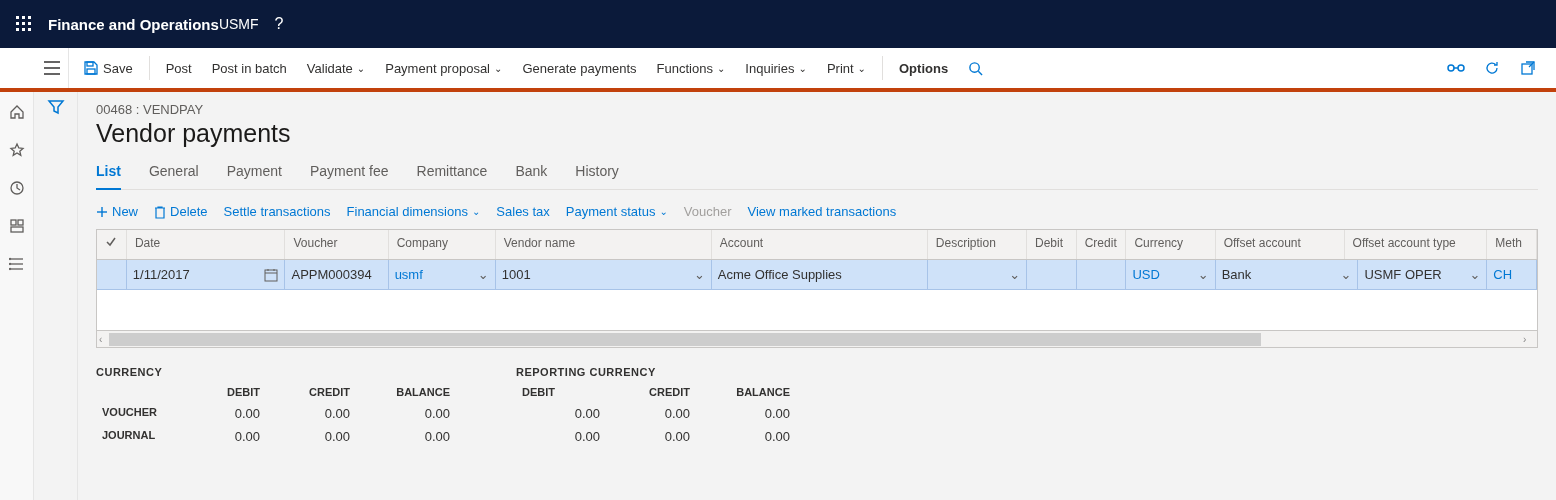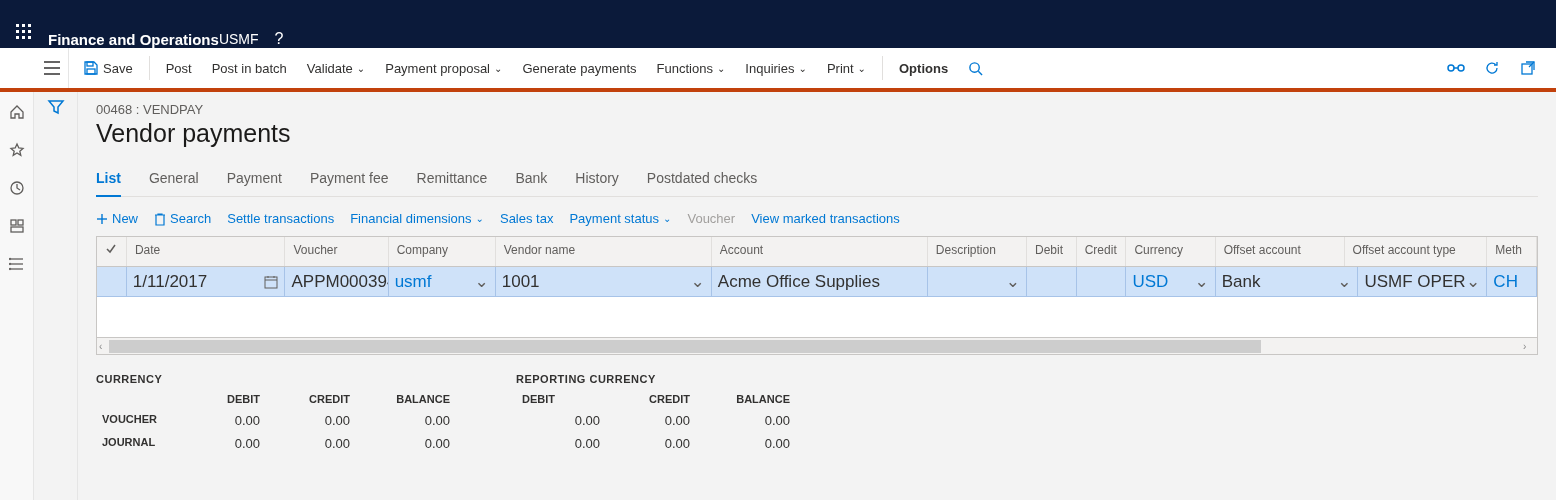--- a/index.html
+++ b/index.html
@@ -1,19 +1,19 @@
 <!DOCTYPE html>
 <html><head>
 <meta charset="utf-8">
 <style>
 * { box-sizing: border-box; margin: 0; padding: 0; }
 body { font-family: "Segoe UI", Arial, sans-serif; font-size: 13px; color: #323130; background: #fff; overflow: hidden; }
 
 
-.header-bar { height: 48px; background: #0b1a3a; color: #fff; display: flex; align-items: flex-end; padding: 0 8px; }
+.header-bar { height: 48px; background: #0b1a3a; color: #fff; display: flex; align-items: center; padding: 0 8px; }
 .waffle { width: 32px; height: 32px; display: flex; align-items: center; justify-content: center; cursor: pointer; }
 .app-title { font-size: 15px; font-weight: 600; margin-left: 8px; }
 .search-wrap { flex: 1; display: flex; justify-content: center; }
 .search-box { width: 394px; height: 32px; background: #1a2c52; display: flex; align-items: center; padding: 0 8px; color: #c0c8d8; }
 .search-box input { background: transparent; border: none; outline: none; color: #fff; margin-left: 8px; font-size: 14px; width: 100%; }
 .header-right { display: flex; align-items: center; gap: 16px; padding-right: 12px; }
 .company-code { font-size: 14px; }
 .help-icon { font-size: 16px; cursor: pointer; }
 
 
@@ -31,39 +31,39 @@
 .left-rail { width: 34px; background: #f8f8f8; border-right: 1px solid #e5e5e5; display: flex; flex-direction: column; align-items: center; padding-top: 6px; gap: 10px; }
 .rail-icon { width: 28px; height: 28px; display: flex; align-items: center; justify-content: center; cursor: pointer; color: #605e5c; }
 
 
 .filter-col { width: 44px; background: #f3f3f3; border-right: 1px solid #e5e5e5; display: flex; justify-content: center; padding-top: 6px; }
 .filter-btn { color: #0078d4; cursor: pointer; }
 
 
 .main { flex: 1; background: #f3f3f3; padding: 10px 18px 0 18px; overflow: hidden; position: relative; }
 .breadcrumb { font-size: 13px; color: #605e5c; }
-.page-title { font-size: 25px; font-weight: 400; color: #1b1a19; margin-top: 2px; margin-bottom: 16px; }
+.page-title { font-size: 25px; font-weight: 400; color: #1b1a19; margin-top: 2px; margin-bottom: 9px; }
 
 
 .tabs { display: flex; gap: 28px; border-bottom: 1px solid #e1dfdd; margin-bottom: 8px; }
 .tab { padding: 6px 0 10px 0; cursor: pointer; color: #605e5c; font-size: 14px; position: relative; }
 .tab.active { color: #0078d4; font-weight: 600; }
 .tab.active::after { content: ""; position: absolute; left: 0; right: 0; bottom: -1px; height: 2px; background: #0078d4; }
 
 
 .sub-tb { display: flex; align-items: center; gap: 16px; padding: 6px 0 10px 0; flex-wrap: wrap; }
 .link-btn { color: #0078d4; cursor: pointer; display: flex; align-items: center; gap: 4px; font-size: 13px; }
 .link-btn.disabled { color: #a19f9d; cursor: default; }
 
 
 .grid { border: 1px solid #c8c6c4; background: #fff; overflow: hidden; }
 .grid-header { display: flex; background: #f3f2f1; border-bottom: 1px solid #c8c6c4; height: 30px; color: #605e5c; font-size: 12px; }
 .gh { padding: 6px 8px; border-right: 1px solid #e1dfdd; overflow: hidden; white-space: nowrap; text-overflow: ellipsis; }
 .grid-row { display: flex; height: 30px; background: #cfe2f9; border-bottom: 1px solid #a7c3e8; }
-.gc { padding: 4px 6px; border-right: 1px solid #a7c3e8; display: flex; align-items: center; overflow: hidden; white-space: nowrap; font-size: 17px; position: relative; }
+.gc { padding: 4px 6px; border-right: 1px solid #a7c3e8; display: flex; align-items: center; overflow: hidden; white-space: nowrap; font-size: 13px; position: relative; }
 .gc.link { color: #0078d4; }
 .dd-chev { margin-left: auto; color: #605e5c; }
 .cal-icon { margin-left: auto; color: #605e5c; }
 .grid-blank { height: 40px; background: #fff; }
 
 .hscroll-track { height: 17px; background: #f3f2f1; border: 1px solid #c8c6c4; border-top: none; display: flex; align-items: center; padding: 0 2px; position: relative; }
 .hscroll-thumb { height: 13px; background: #cdcdcd; width: 80%; position: absolute; left: 12px; }
 .hscroll-arrow { width: 12px; color: #888; font-size: 10px; z-index: 1; }
 
 
@@ -236,36 +236,35 @@
     <div class="page-title">Vendor payments</div>
 
     <div class="tabs">
       <div class="tab active">List</div>
       <div class="tab">General</div>
       <div class="tab">Payment</div>
       <div class="tab">Payment fee</div>
       <div class="tab">Remittance</div>
       <div class="tab">Bank</div>
       <div class="tab">History</div>
-      <div class="tab">Postdated checks</div>
     </div>
 
     <div class="sub-tb">
       <span class="link-btn">
         <svg width="12" height="12" viewBox="0 0 12 12" stroke="#0078d4" stroke-width="1.4">
             <line x1="6" y1="1" x2="6" y2="11"></line>
             <line x1="1" y1="6" x2="11" y2="6"></line>
           </svg>
         <span>New</span>
       </span>
       <span class="link-btn">
         <svg width="12" height="14" viewBox="0 0 12 14" fill="none" stroke="#0078d4" stroke-width="1.2">
             <path d="M1 3 h10 M4 3 v-1 h4 v1 M2 3 v10 h8 v-10"></path>
           </svg>
-        <span>Search</span>
+        <span>Delete</span>
       </span>
       <span class="link-btn">
           <span>Settle transactions</span>
         </span>
       <span class="link-btn">
           <span>Financial dimensions</span>
           <span class="chev">⌄</span>
         </span>
       <span class="link-btn">
           <span>Sales tax</span>

